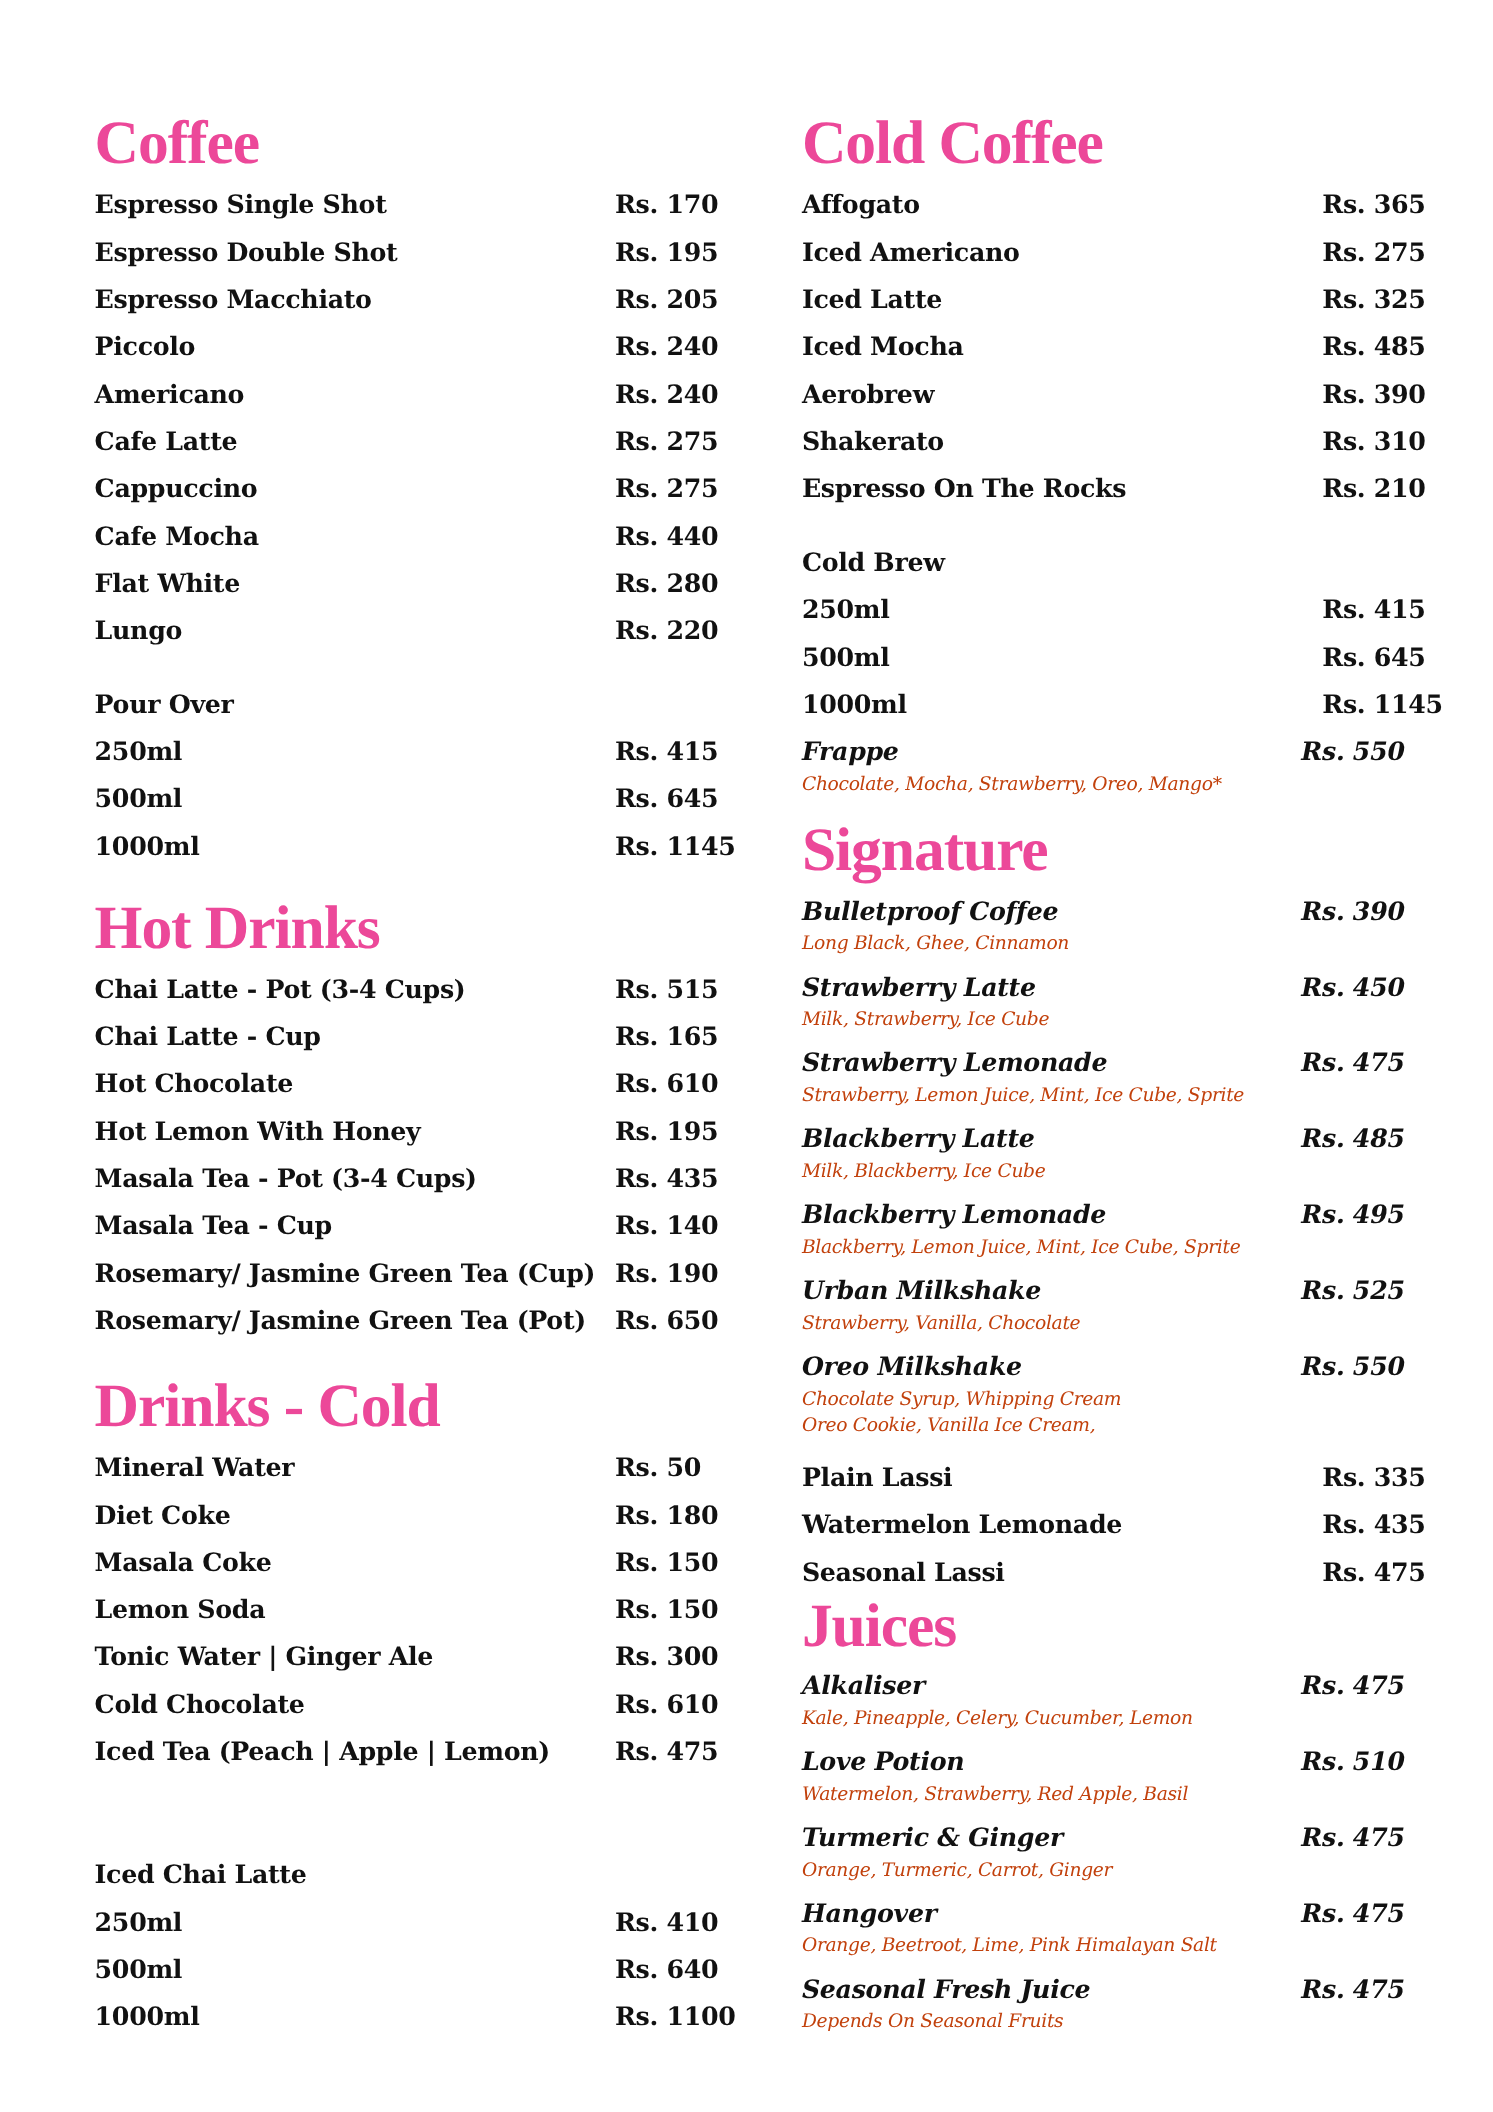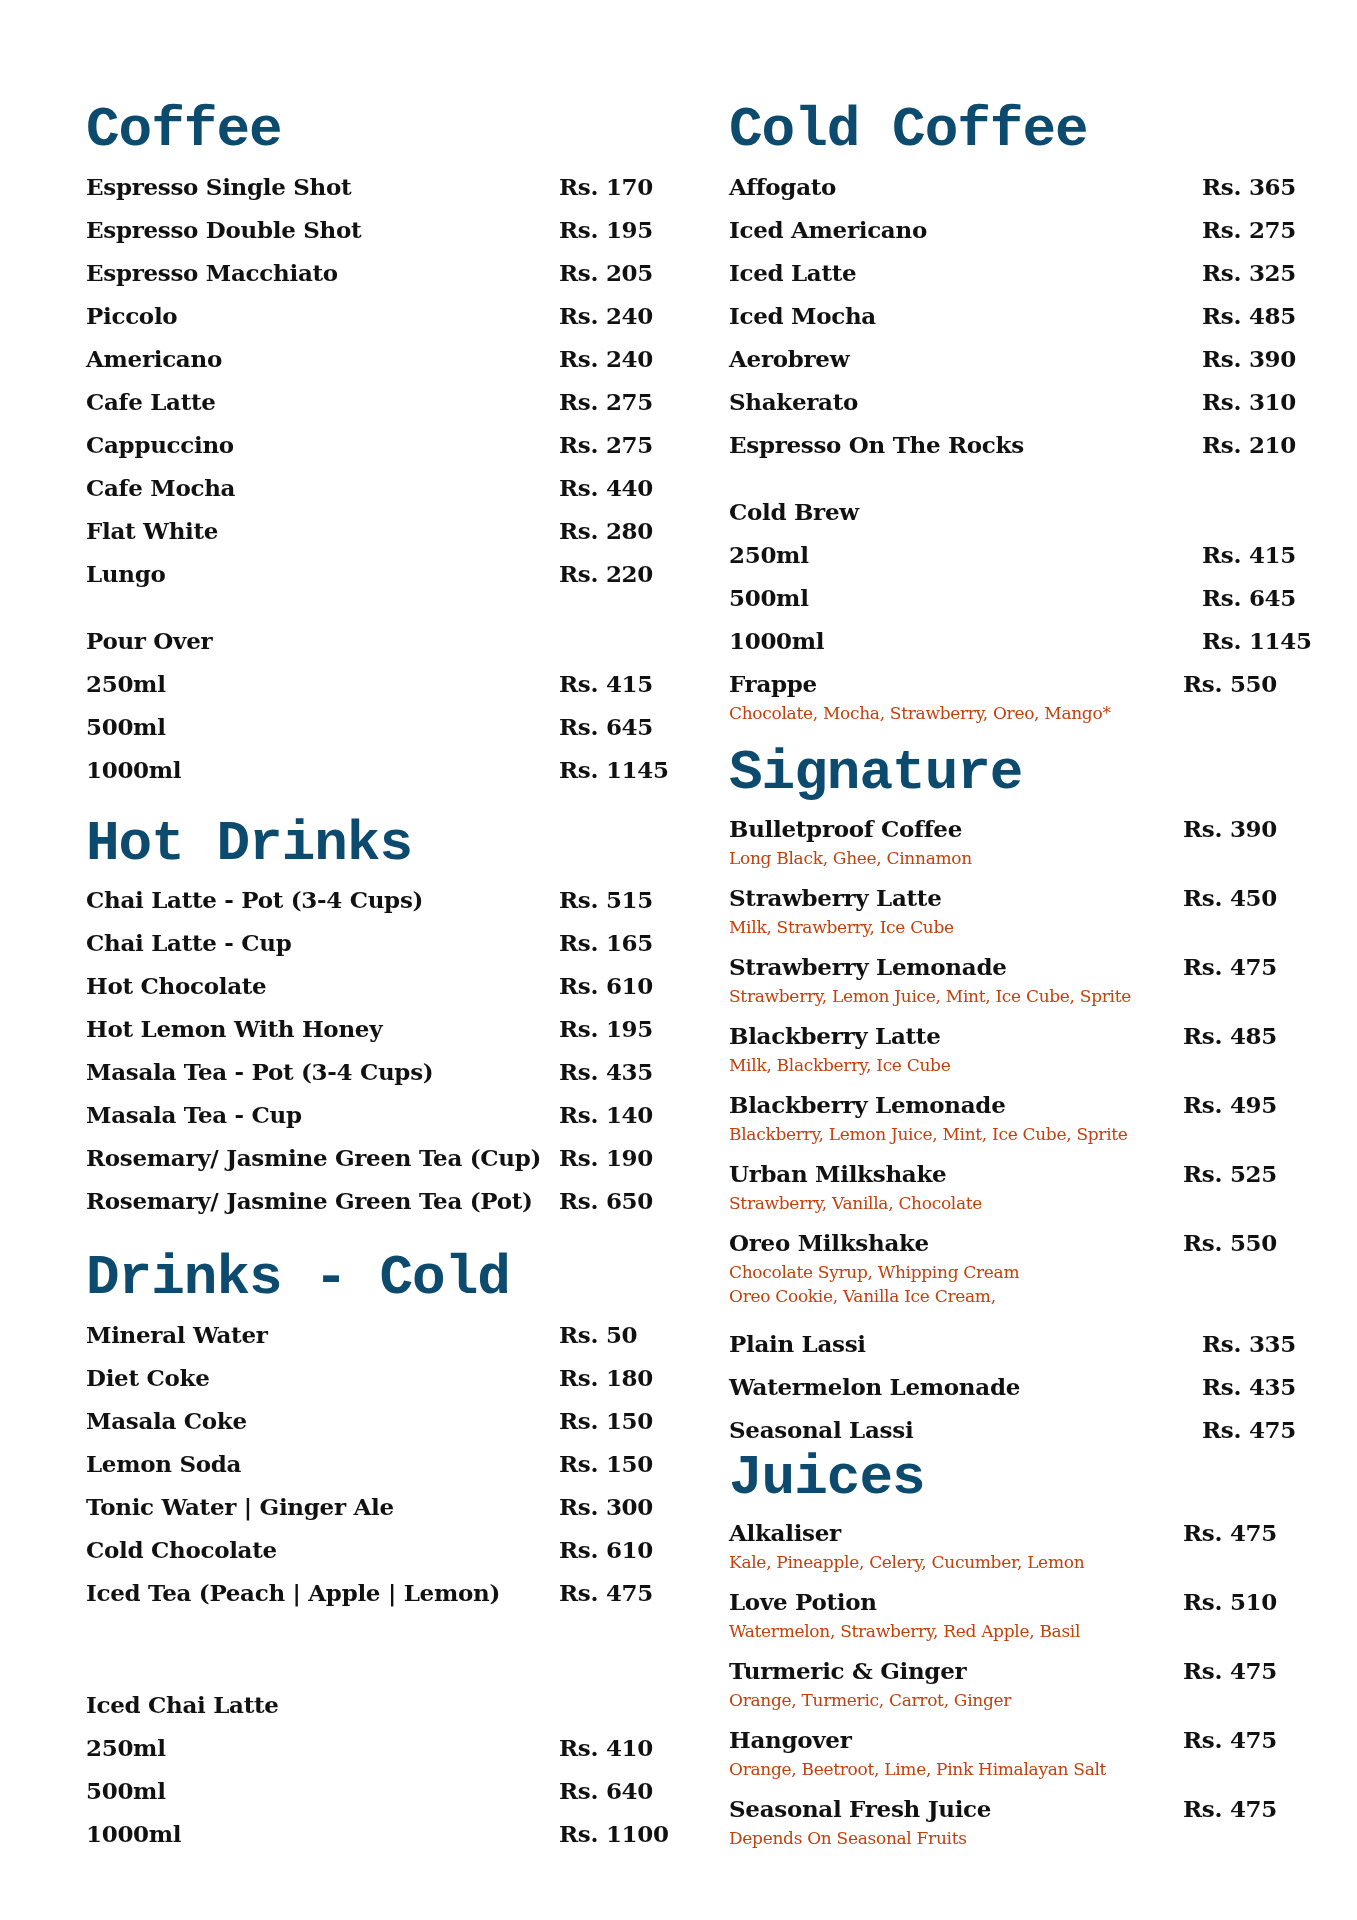--- a/index.html
+++ b/index.html
@@ -1,24 +1,24 @@
 <!DOCTYPE html>
 <html><head>
 <meta charset="utf-8">
 <style>
   html, body { margin:0; padding:0; background:#ffffff; }
   body { width:1357px; height:1920px; position:relative; overflow:hidden;
          font-family:"DejaVu Serif","Liberation Serif",serif; color:#111111; }
   .abs { position:absolute; }
-  .heading { font-family:Liberation Mono, monospace; font-weight:bold;
-             color:#0c4a6e; font-size:56px; line-height:60px; letter-spacing:-1px; margin:0; }
+  .heading { font-family:Liberation Serif, serif; font-weight:bold;
+             color:#ec4899; font-size:56px; line-height:60px; letter-spacing:-1px; margin:0; }
   .row { display:flex; height:43px; line-height:43px; font-size:23px; font-weight:bold; letter-spacing:-0.3px;gap:19px; }
   .row .name { width:454px; white-space:nowrap; }
   .row .price { white-space:nowrap; }
-  .ditem { height:69px; }
+  .ditem { height:69px;font-style:italic; }
   .ditem .top { display:flex; height:34px; line-height:34px; font-size:23px; font-weight:bold; letter-spacing:-0.3px; }
   .ditem .top .name { width:454px; white-space:nowrap; }
   .ditem .desc { font-size:17px; line-height:24px; font-weight:normal; color:#c2410c; letter-spacing:-0.3px; }
   .ditem.two { height:96px; }
   .L { left:86px; }
   .R { left:729px; }
 </style>
 </head>
 <body>
 

